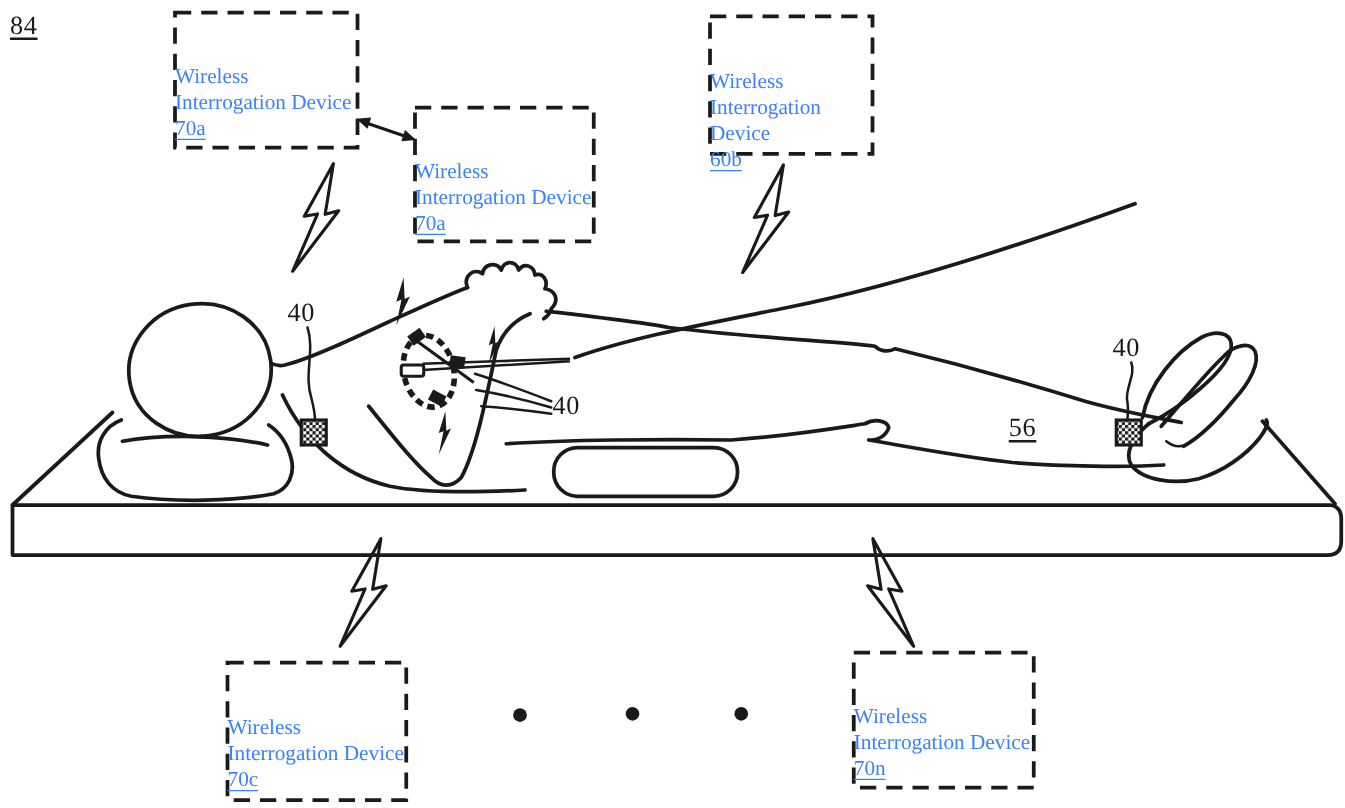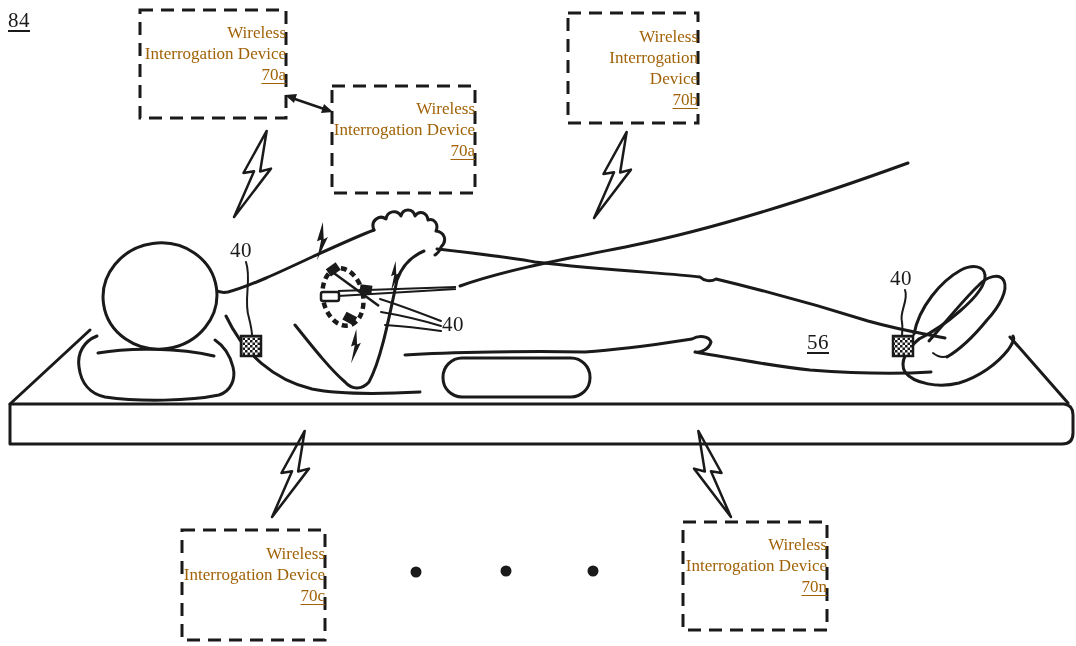--- a/index.html
+++ b/index.html
@@ -2,22 +2,22 @@
 <html><head>
 <meta charset="utf-8">
 <style>
   html,body{margin:0;padding:0;background:#ffffff;}
   .stage{
     position:relative;width:1076px;height:646px;background:#ffffff;
     font-family:Liberation Serif, serif;color:#1a1a1a;overflow:hidden;
   }
   .stage svg{position:absolute;left:0;top:0;}
   .wbox{
-    position:absolute;box-sizing:border-box;text-align:right;
-    font-size:17px;line-height:21px;color:#a16207;
+    position:absolute;box-sizing:border-box;text-align:left;
+    font-size:17px;line-height:21px;color:#3b82f6;margin-top:28px;
   }
   .wbox .ref{display:inline-block;text-decoration:underline;text-underline-offset:3px;}
   .numlabel{
     position:absolute;font-size:21px;color:#1a1a1a;letter-spacing:0.5px;
   }
   .underlined{text-decoration:underline;text-underline-offset:3px;}
 </style>
 </head>
 <body>
 
@@ -121,21 +121,21 @@
   <div class="wbox" style="left:140px;top:22px;width:146px;">
     <div>Wireless Interrogation Device</div>
     <span class="ref">70a</span>
   </div>
   <div class="wbox" style="left:332px;top:98px;width:143px;">
     <div>Wireless Interrogation Device</div>
     <span class="ref">70a</span>
   </div>
   <div class="wbox" style="left:568px;top:26px;width:130px;">
     <div>Wireless Interrogation Device</div>
-    <span class="ref">70b</span>
+    <span class="ref">60b</span>
   </div>
   <div class="wbox" style="left:182px;top:543px;width:143px;">
     <div>Wireless Interrogation Device</div>
     <span class="ref">70c</span>
   </div>
   <div class="wbox" style="left:683px;top:534px;width:144px;">
     <div>Wireless Interrogation Device</div>
     <span class="ref">70n</span>
   </div>
 

